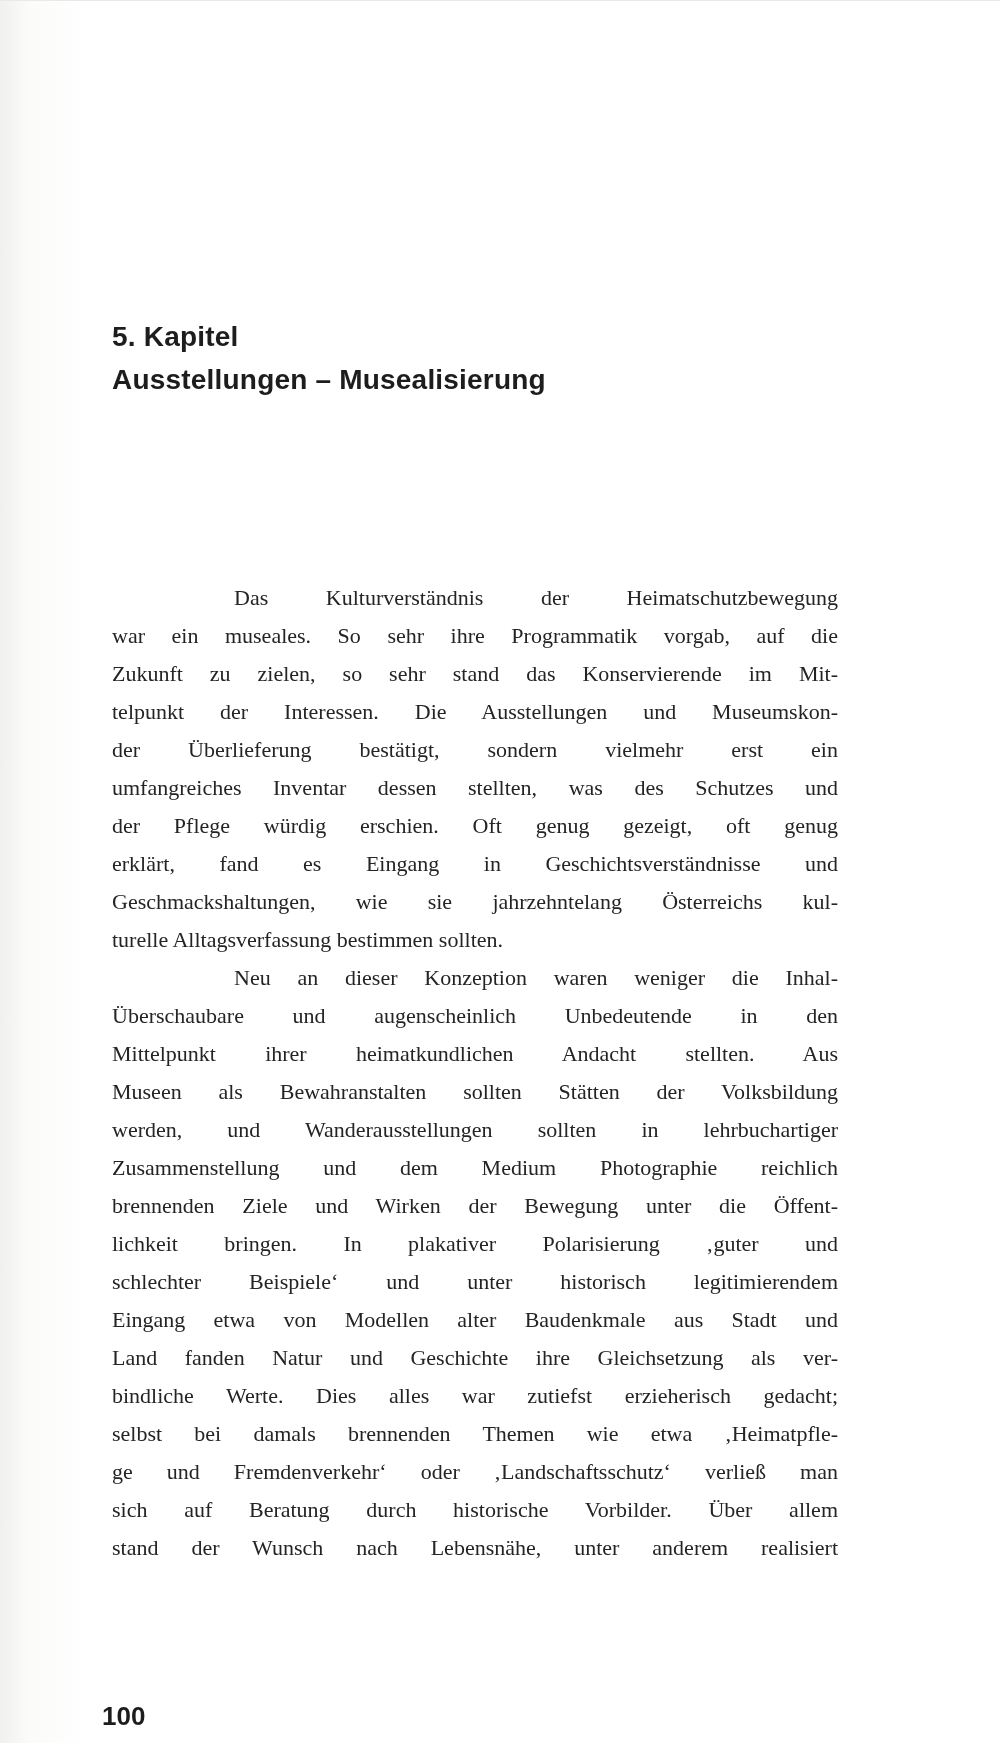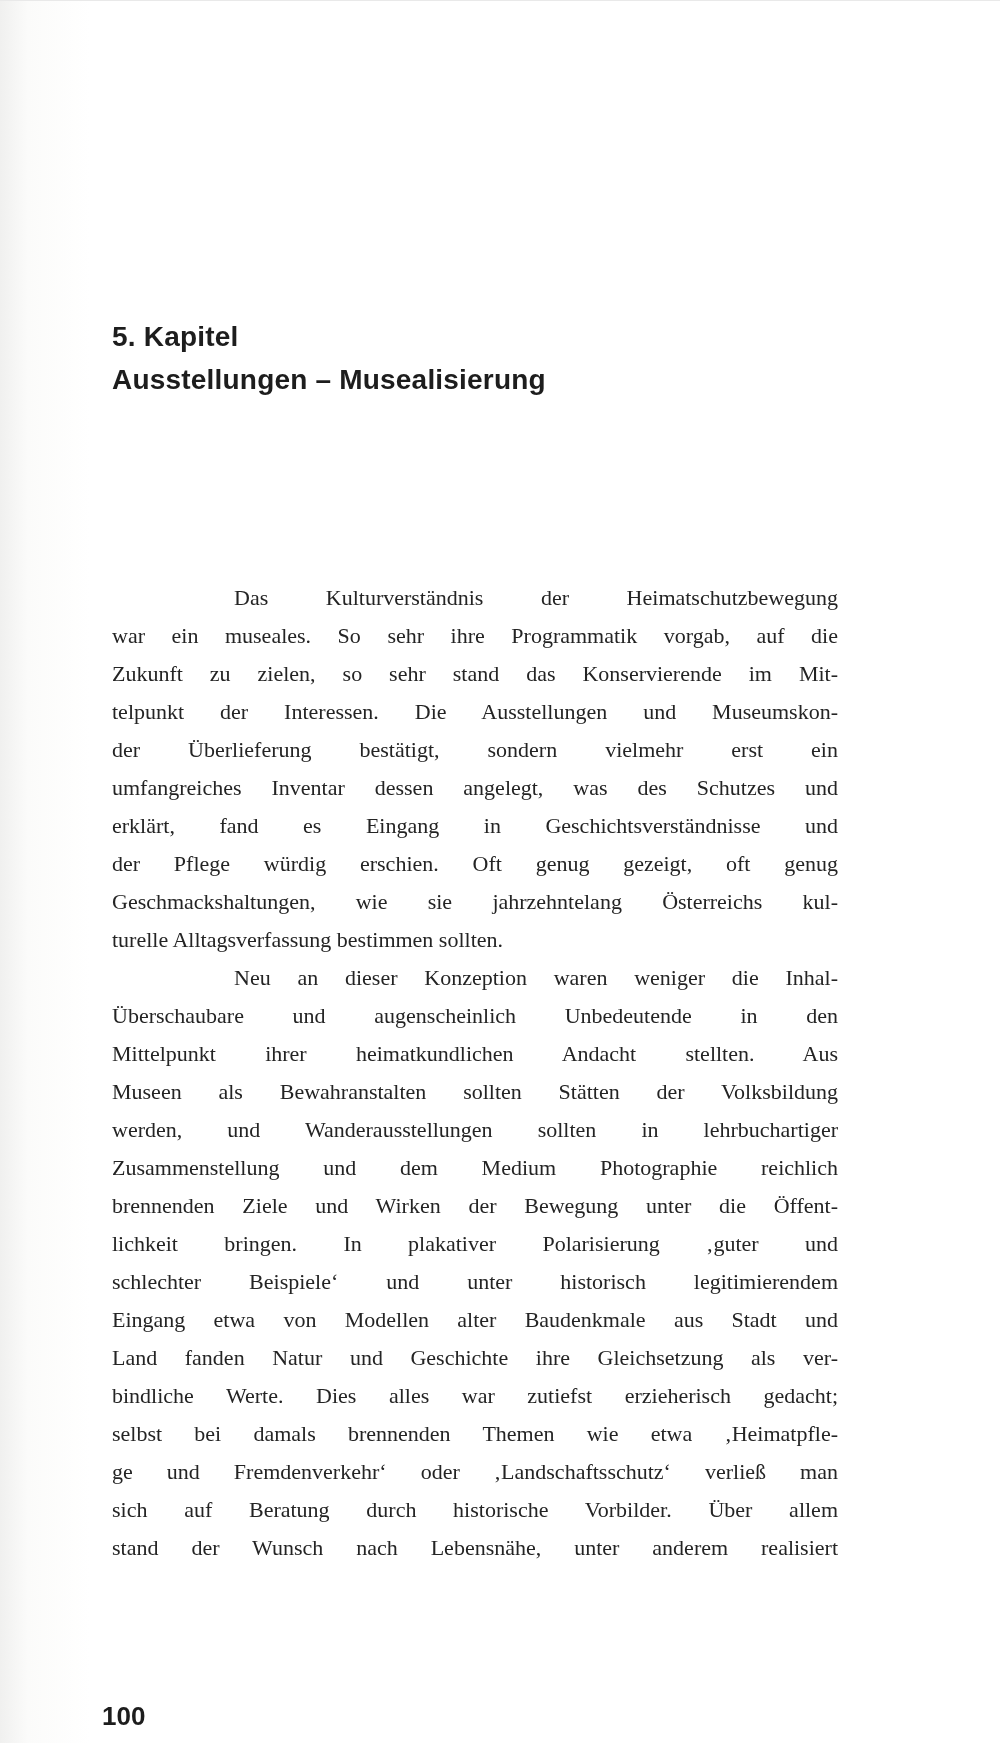--- a/index.html
+++ b/index.html
@@ -72,23 +72,23 @@
     <div>Ausstellungen – Musealisierung</div>
   </div>
 
   <div class="text-block">
 
     <div class="line indent">Das Kulturverständnis der Heimatschutzbewegung</div>
     <div class="line">war ein museales. So sehr ihre Programmatik vorgab, auf die</div>
     <div class="line">Zukunft zu zielen, so sehr stand das Konservierende im Mit-</div>
     <div class="line">telpunkt der Interessen. Die Ausstellungen und Museumskon-</div>
     <div class="line">der Überlieferung bestätigt, sondern vielmehr erst ein</div>
-    <div class="line">umfangreiches Inventar dessen angelegt, was des Schutzes und</div>
+    <div class="line">umfangreiches Inventar dessen stellten, was des Schutzes und</div>
+    <div class="line">der Pflege würdig erschien. Oft genug gezeigt, oft genug</div>
     <div class="line">erklärt, fand es Eingang in Geschichtsverständnisse und</div>
-    <div class="line">der Pflege würdig erschien. Oft genug gezeigt, oft genug</div>
     <div class="line">Geschmackshaltungen, wie sie jahrzehntelang Österreichs kul-</div>
     <div class="line endline">turelle Alltagsverfassung bestimmen sollten.</div>
 
     <div class="line indent">Neu an dieser Konzeption waren weniger die Inhal-</div>
     <div class="line">Überschaubare und augenscheinlich Unbedeutende in den</div>
     <div class="line">Mittelpunkt ihrer heimatkundlichen Andacht stellten. Aus</div>
     <div class="line">Museen als Bewahranstalten sollten Stätten der Volksbildung</div>
     <div class="line">werden, und Wanderausstellungen sollten in lehrbuchartiger</div>
     <div class="line">Zusammenstellung und dem Medium Photographie reichlich</div>
     <div class="line">brennenden Ziele und Wirken der Bewegung unter die Öffent-</div>

